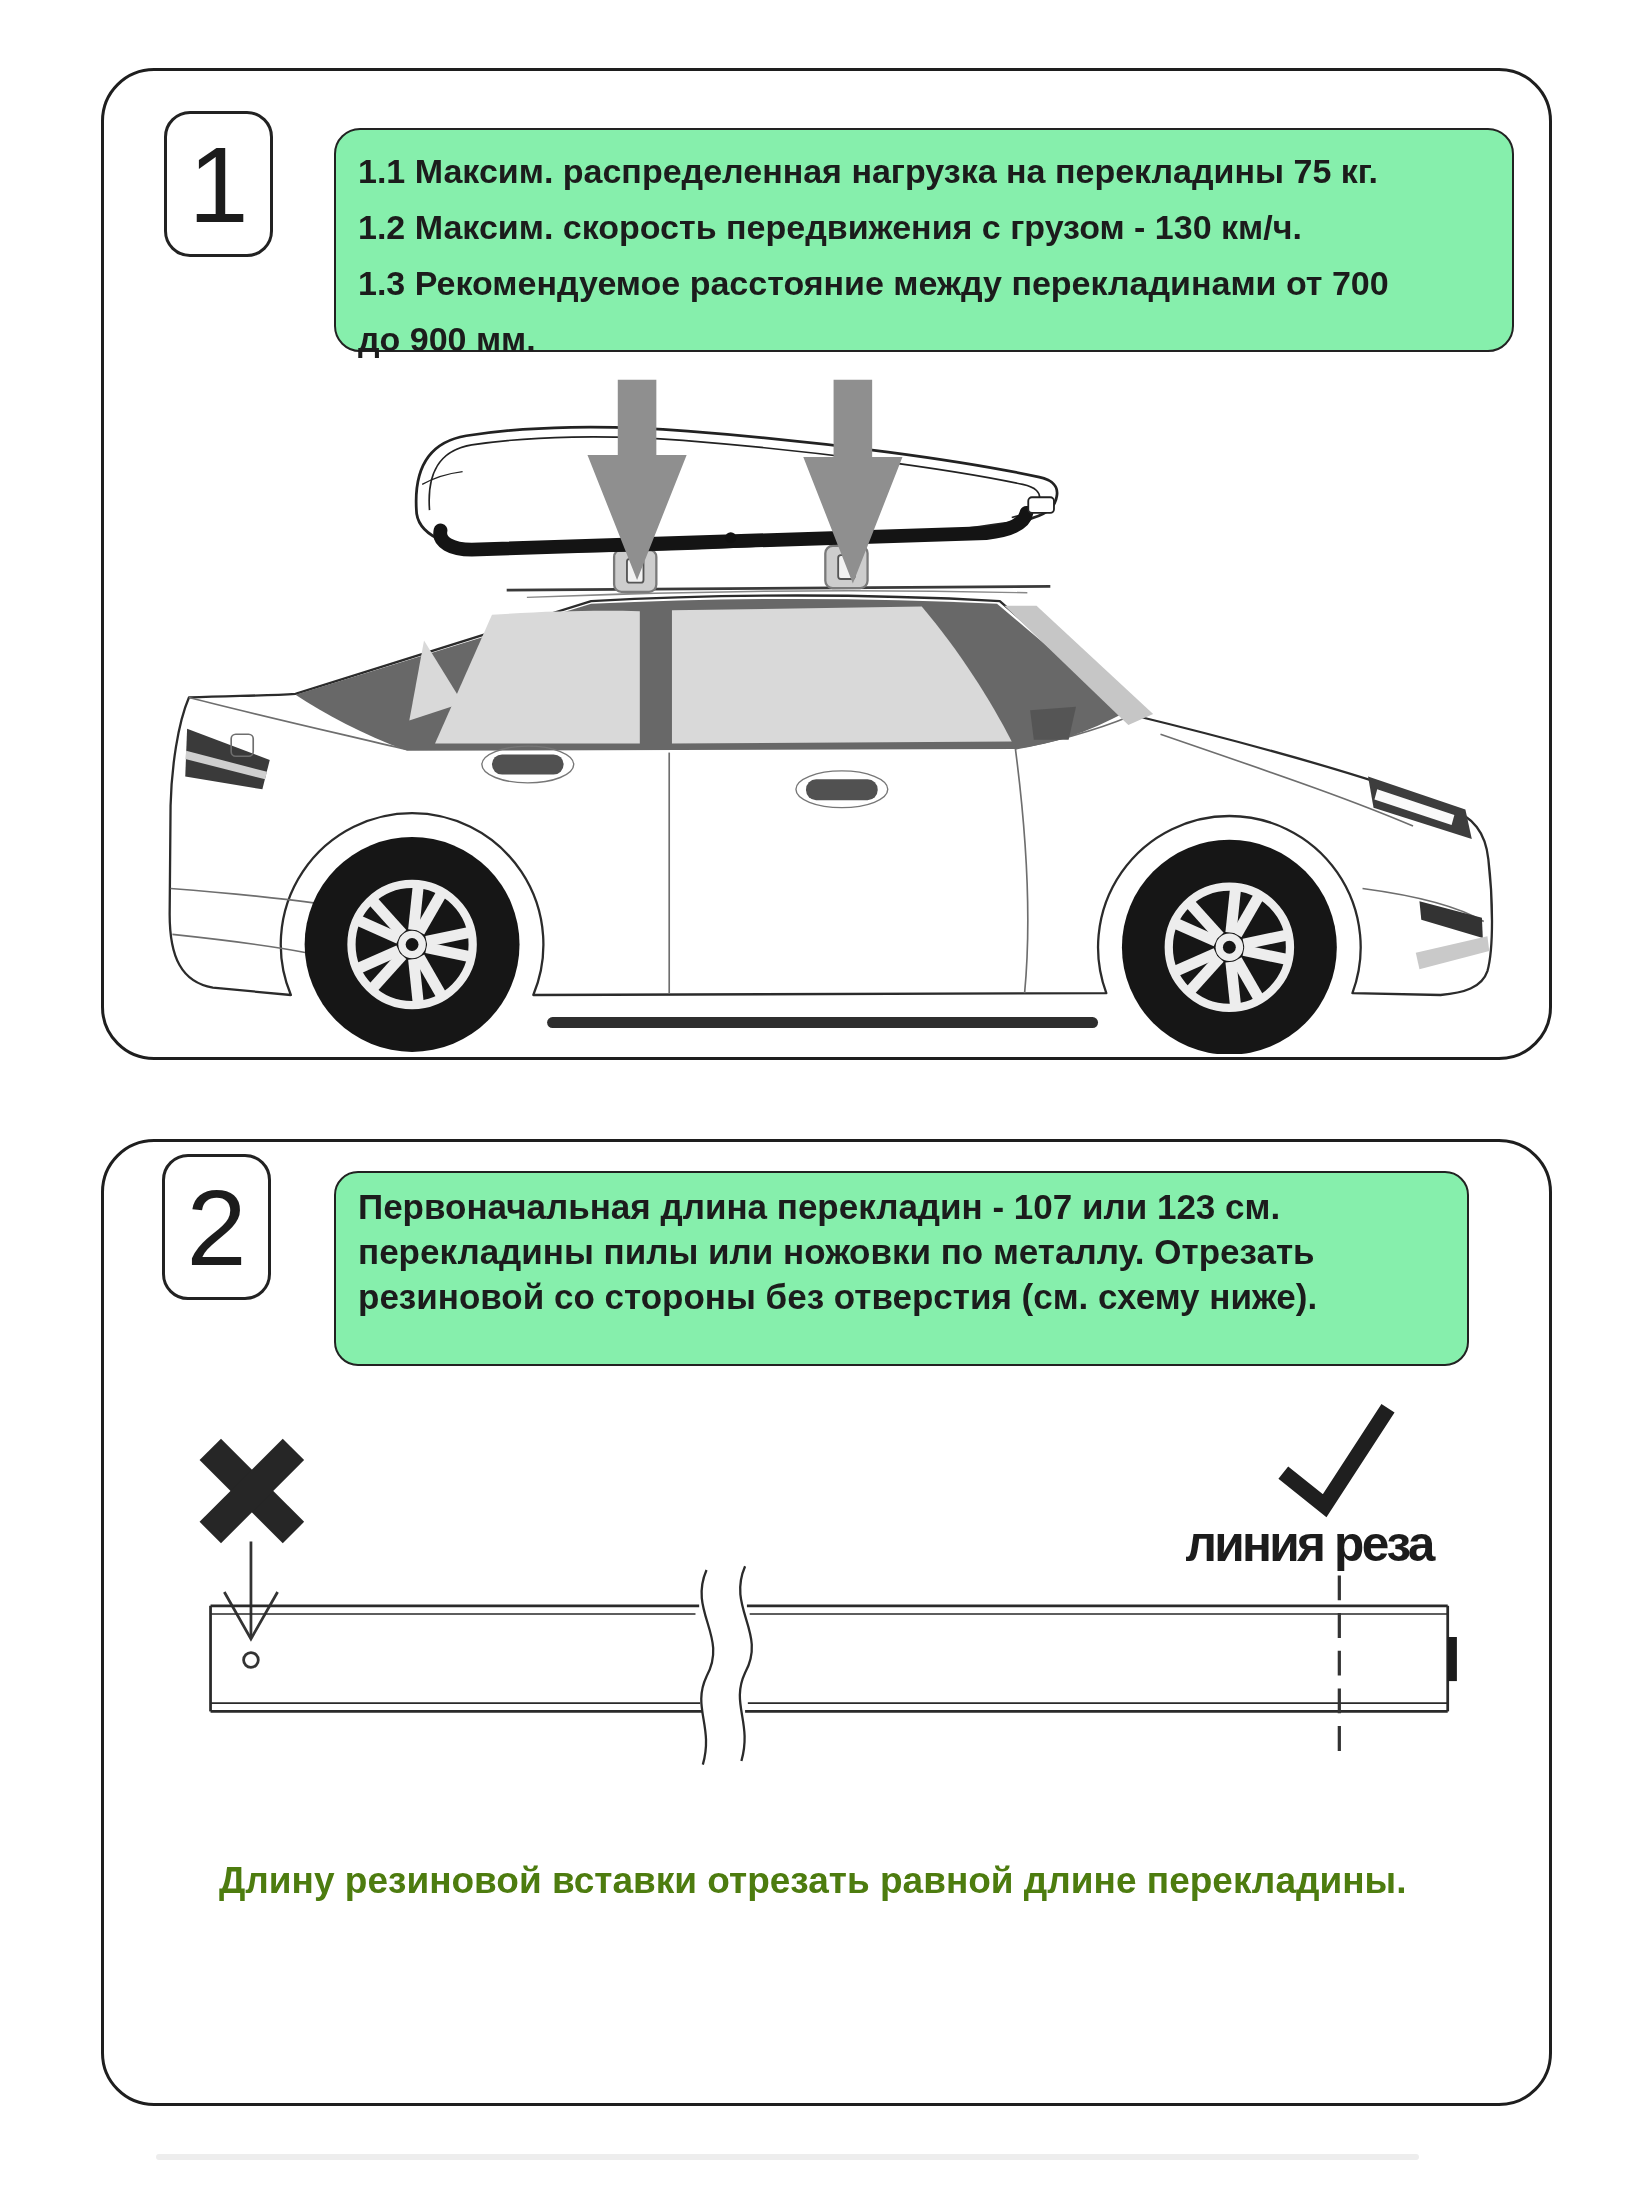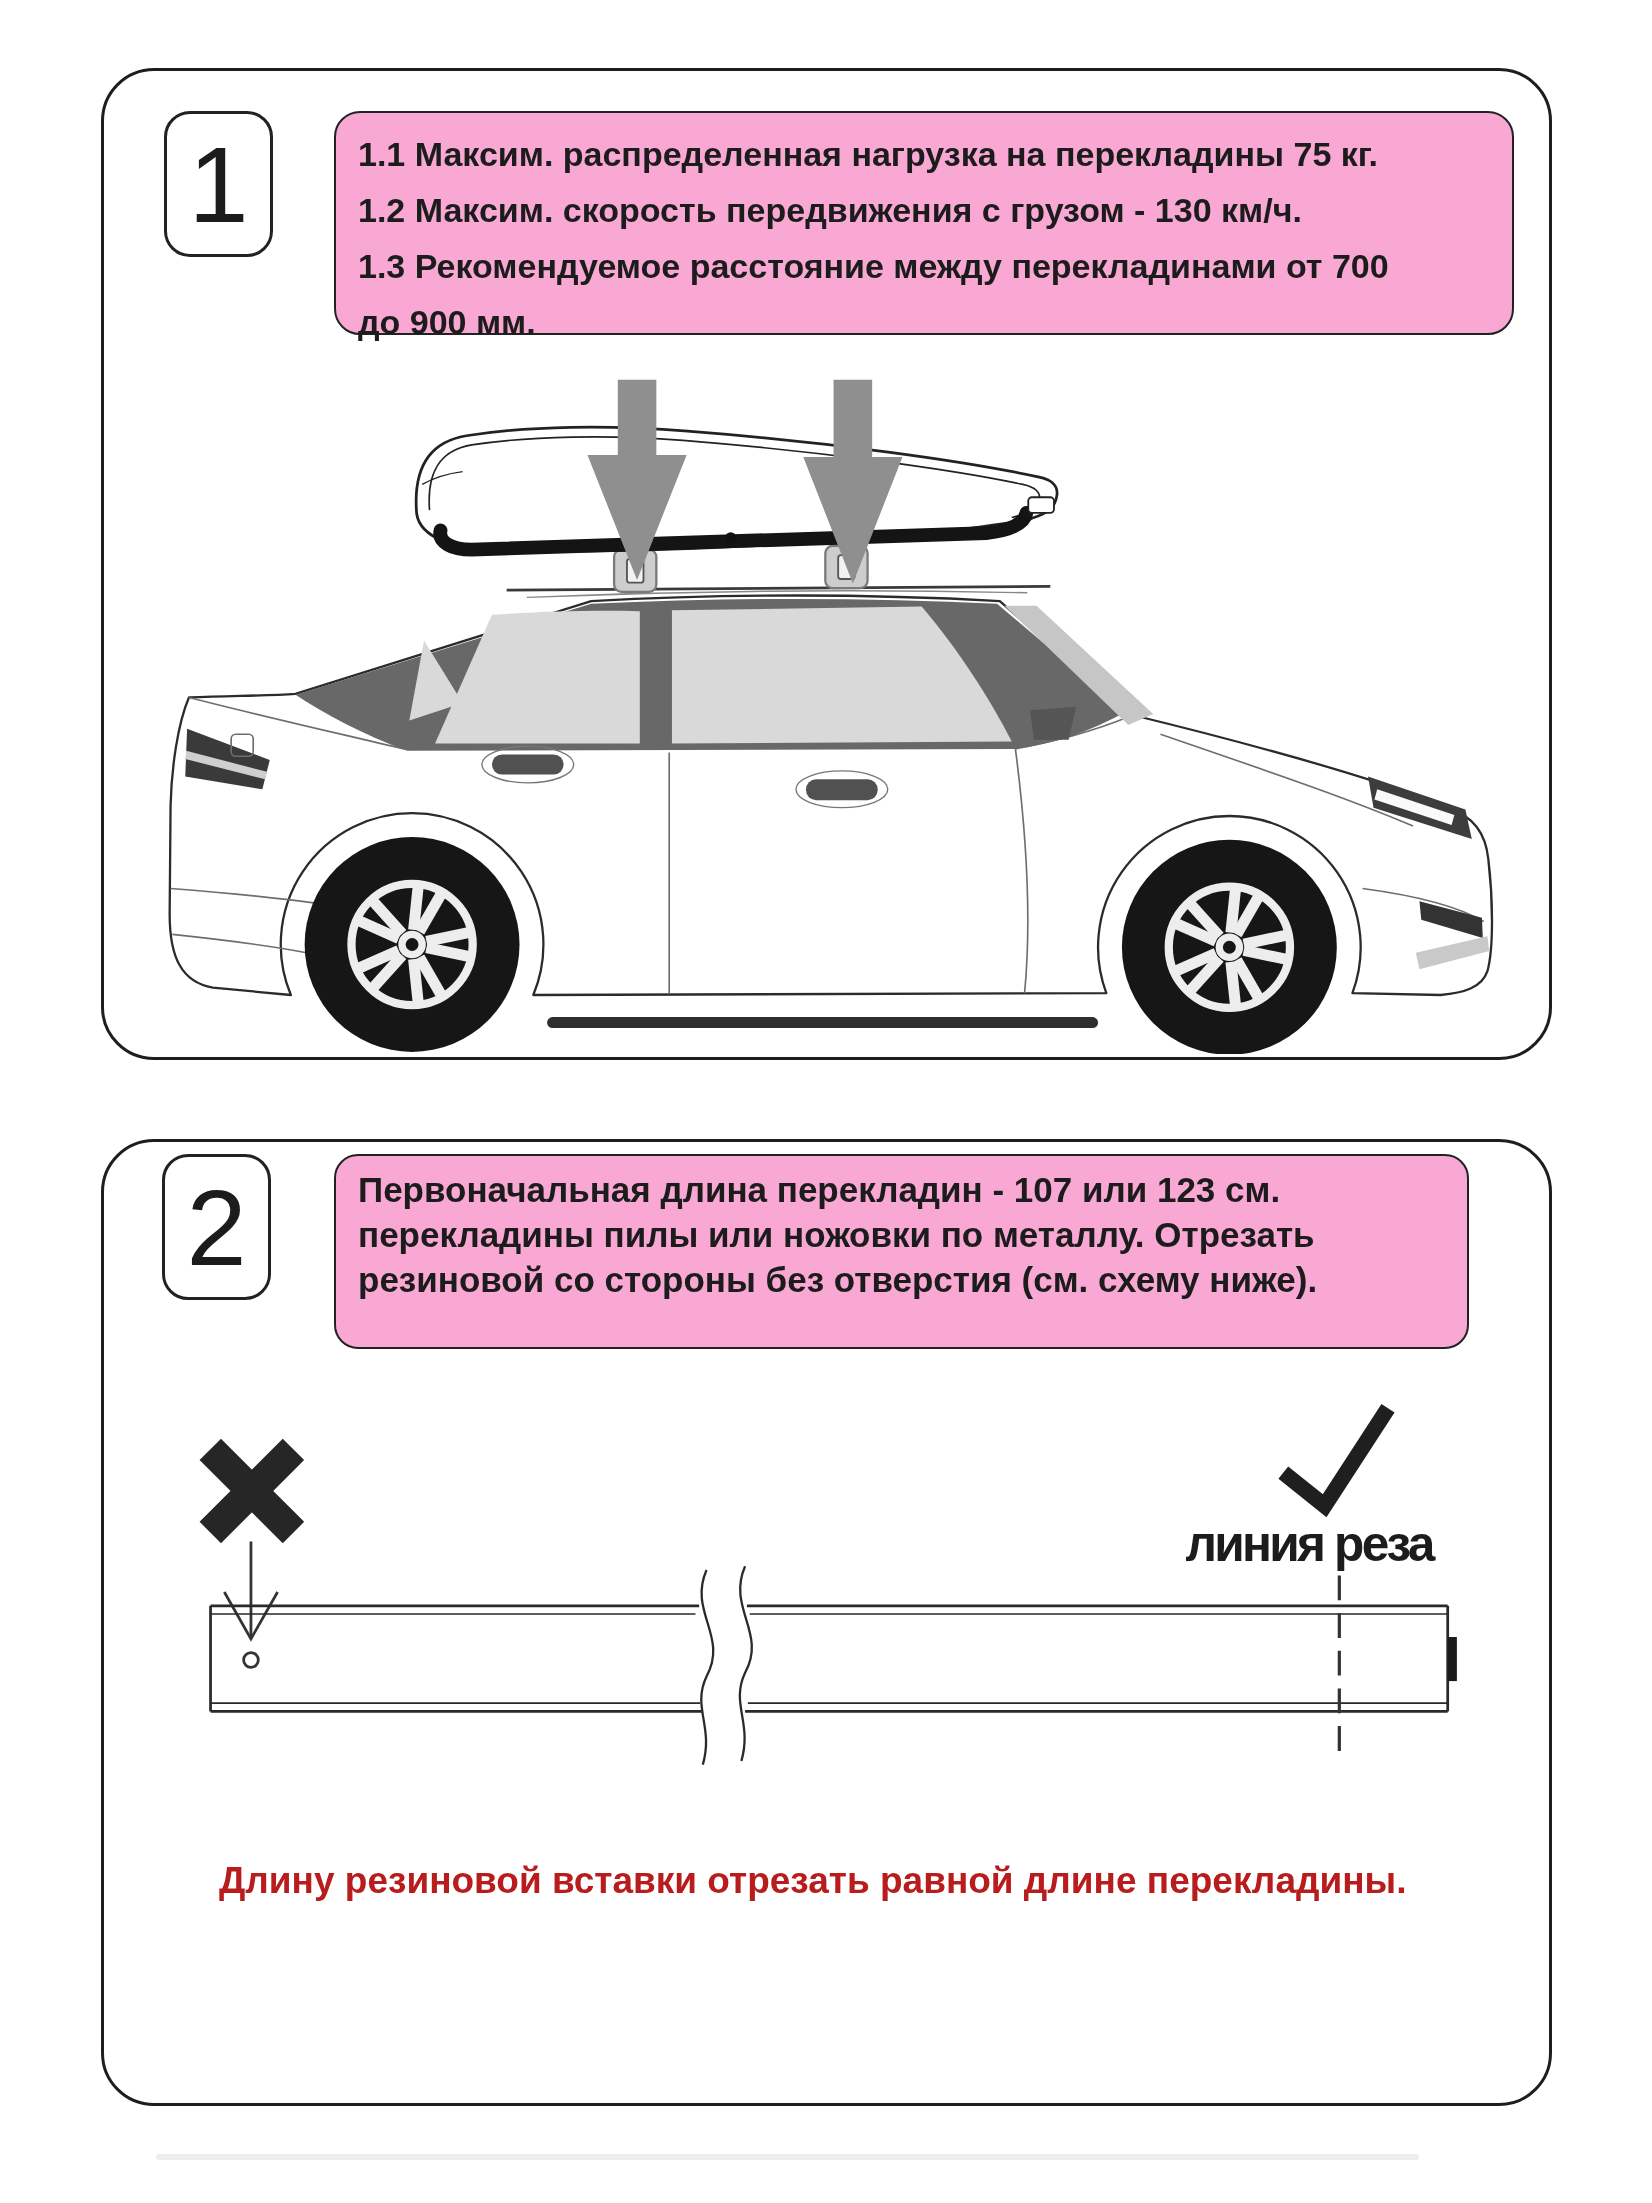--- a/index.html
+++ b/index.html
@@ -6,28 +6,28 @@
   .page{position:relative;width:1653px;height:2204px;background:#ffffff;
         font-family:"Liberation Sans",sans-serif;color:#1c1c1c;overflow:hidden;}
   .panel{position:absolute;left:101px;width:1445px;border:3.7px solid #1e1e1e;border-radius:53px;background:#fff;}
   .panel1{top:68px;height:986px;}
   .panel2{top:1139px;height:961px;}
   .step-badge{position:absolute;width:103px;height:140px;border:3.7px solid #222;border-radius:26px;
               display:flex;align-items:center;justify-content:center;
               font-size:108px;font-weight:400;color:#1c1c1c;background:#fff;}
   .badge1{left:60px;top:40px;}
   .badge2{left:58px;top:12px;}
-  .note-box{position:absolute;border:2.8px solid #222;border-radius:26px;background:#f9a8d4;box-sizing:border-box;}
+  .note-box{position:absolute;border:2.8px solid #222;border-radius:26px;background:#86efac;box-sizing:border-box;margin-top:17px;}
   .note1{left:230px;top:40px;width:1180px;height:224px;padding:13px 18.4px 0 22px;}
   .note2{left:230px;top:12px;width:1135px;height:195px;padding:11px 18.4px 0 22px;border-radius:24px;}
   .note1 .line{font-size:34px;font-weight:bold;line-height:56px;white-space:nowrap;}
   .note2 .line{font-size:35px;font-weight:bold;line-height:45px;white-space:nowrap;}
   .car-art{position:absolute;left:27.5px;top:303px;}
   .bar-art{position:absolute;left:0px;top:257px;}
-  .caption{position:absolute;left:115px;top:718px;font-size:37px;font-weight:bold;white-space:nowrap;color:#b91c1c;}
+  .caption{position:absolute;left:115px;top:718px;font-size:37px;font-weight:bold;white-space:nowrap;color:#4d7c0f;}
   .artifact{position:absolute;left:156px;top:2154px;width:1263px;height:6.4px;background:#ededed;border-radius:3.7px;}
 </style>
 </head>
 <body>
 
 <div class="page">
 
   <section class="panel panel1">
     <div class="step-badge badge1">
       <span>1</span>

